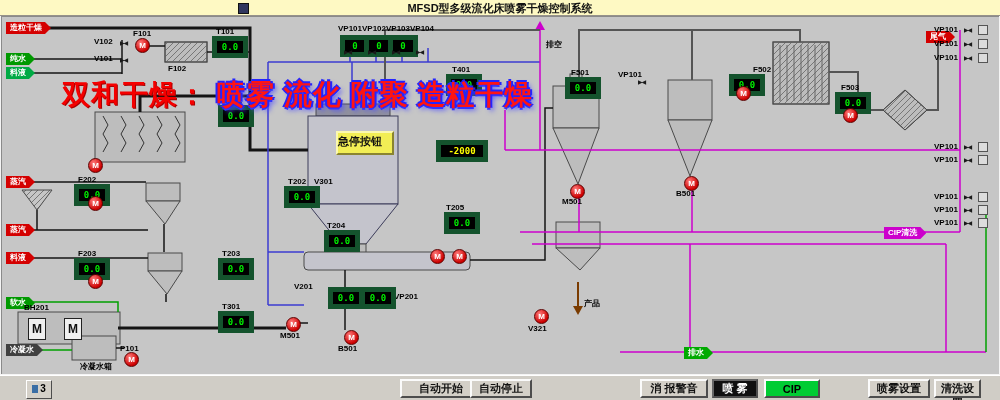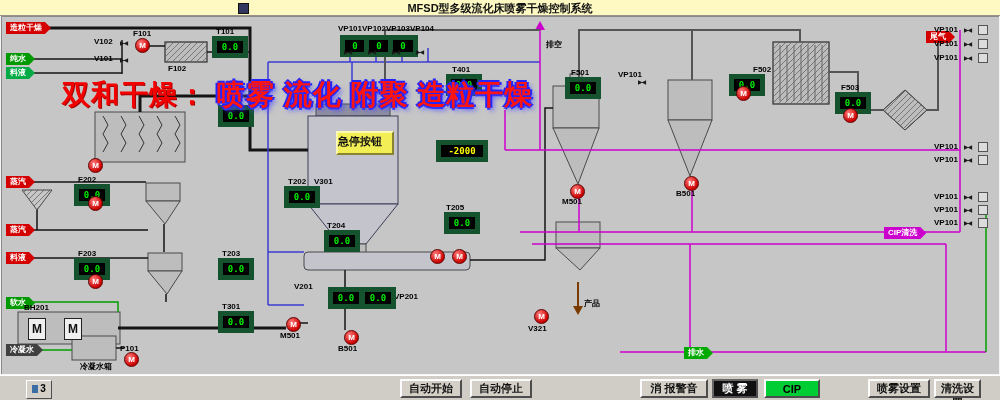--- a/index.html
+++ b/index.html
@@ -303,20 +303,20 @@
   </div>
 
 <div id="watermark">
   <span class="wm-a">双和干燥：</span><span class="wm-b">喷雾 流化 附聚 造粒干燥</span>
 </div>
 
 <div id="estop">急停按钮</div>
 
 <div id="bottombar">
   <div id="idx-btn"><span class="mini-icon"></span><span>3</span></div>
-  <button class="btn" style="left:400px;width:62px">自动开始</button>
+  <button class="btn" style="left:400px;width:82px">自动开始</button>
   <button class="btn" style="left:470px;width:62px">自动停止</button>
   <button class="btn" style="left:640px;width:68px">消 报警音</button>
   <button class="btn dark" style="left:712px;width:46px">喷 雾</button>
   <button class="btn green" style="left:764px;width:56px">CIP</button>
   <button class="btn" style="left:868px;width:62px">喷雾设置</button>
   <button class="btn" style="left:934px;width:47px">清洗设置</button>
 </div>
 
 </body></html>

